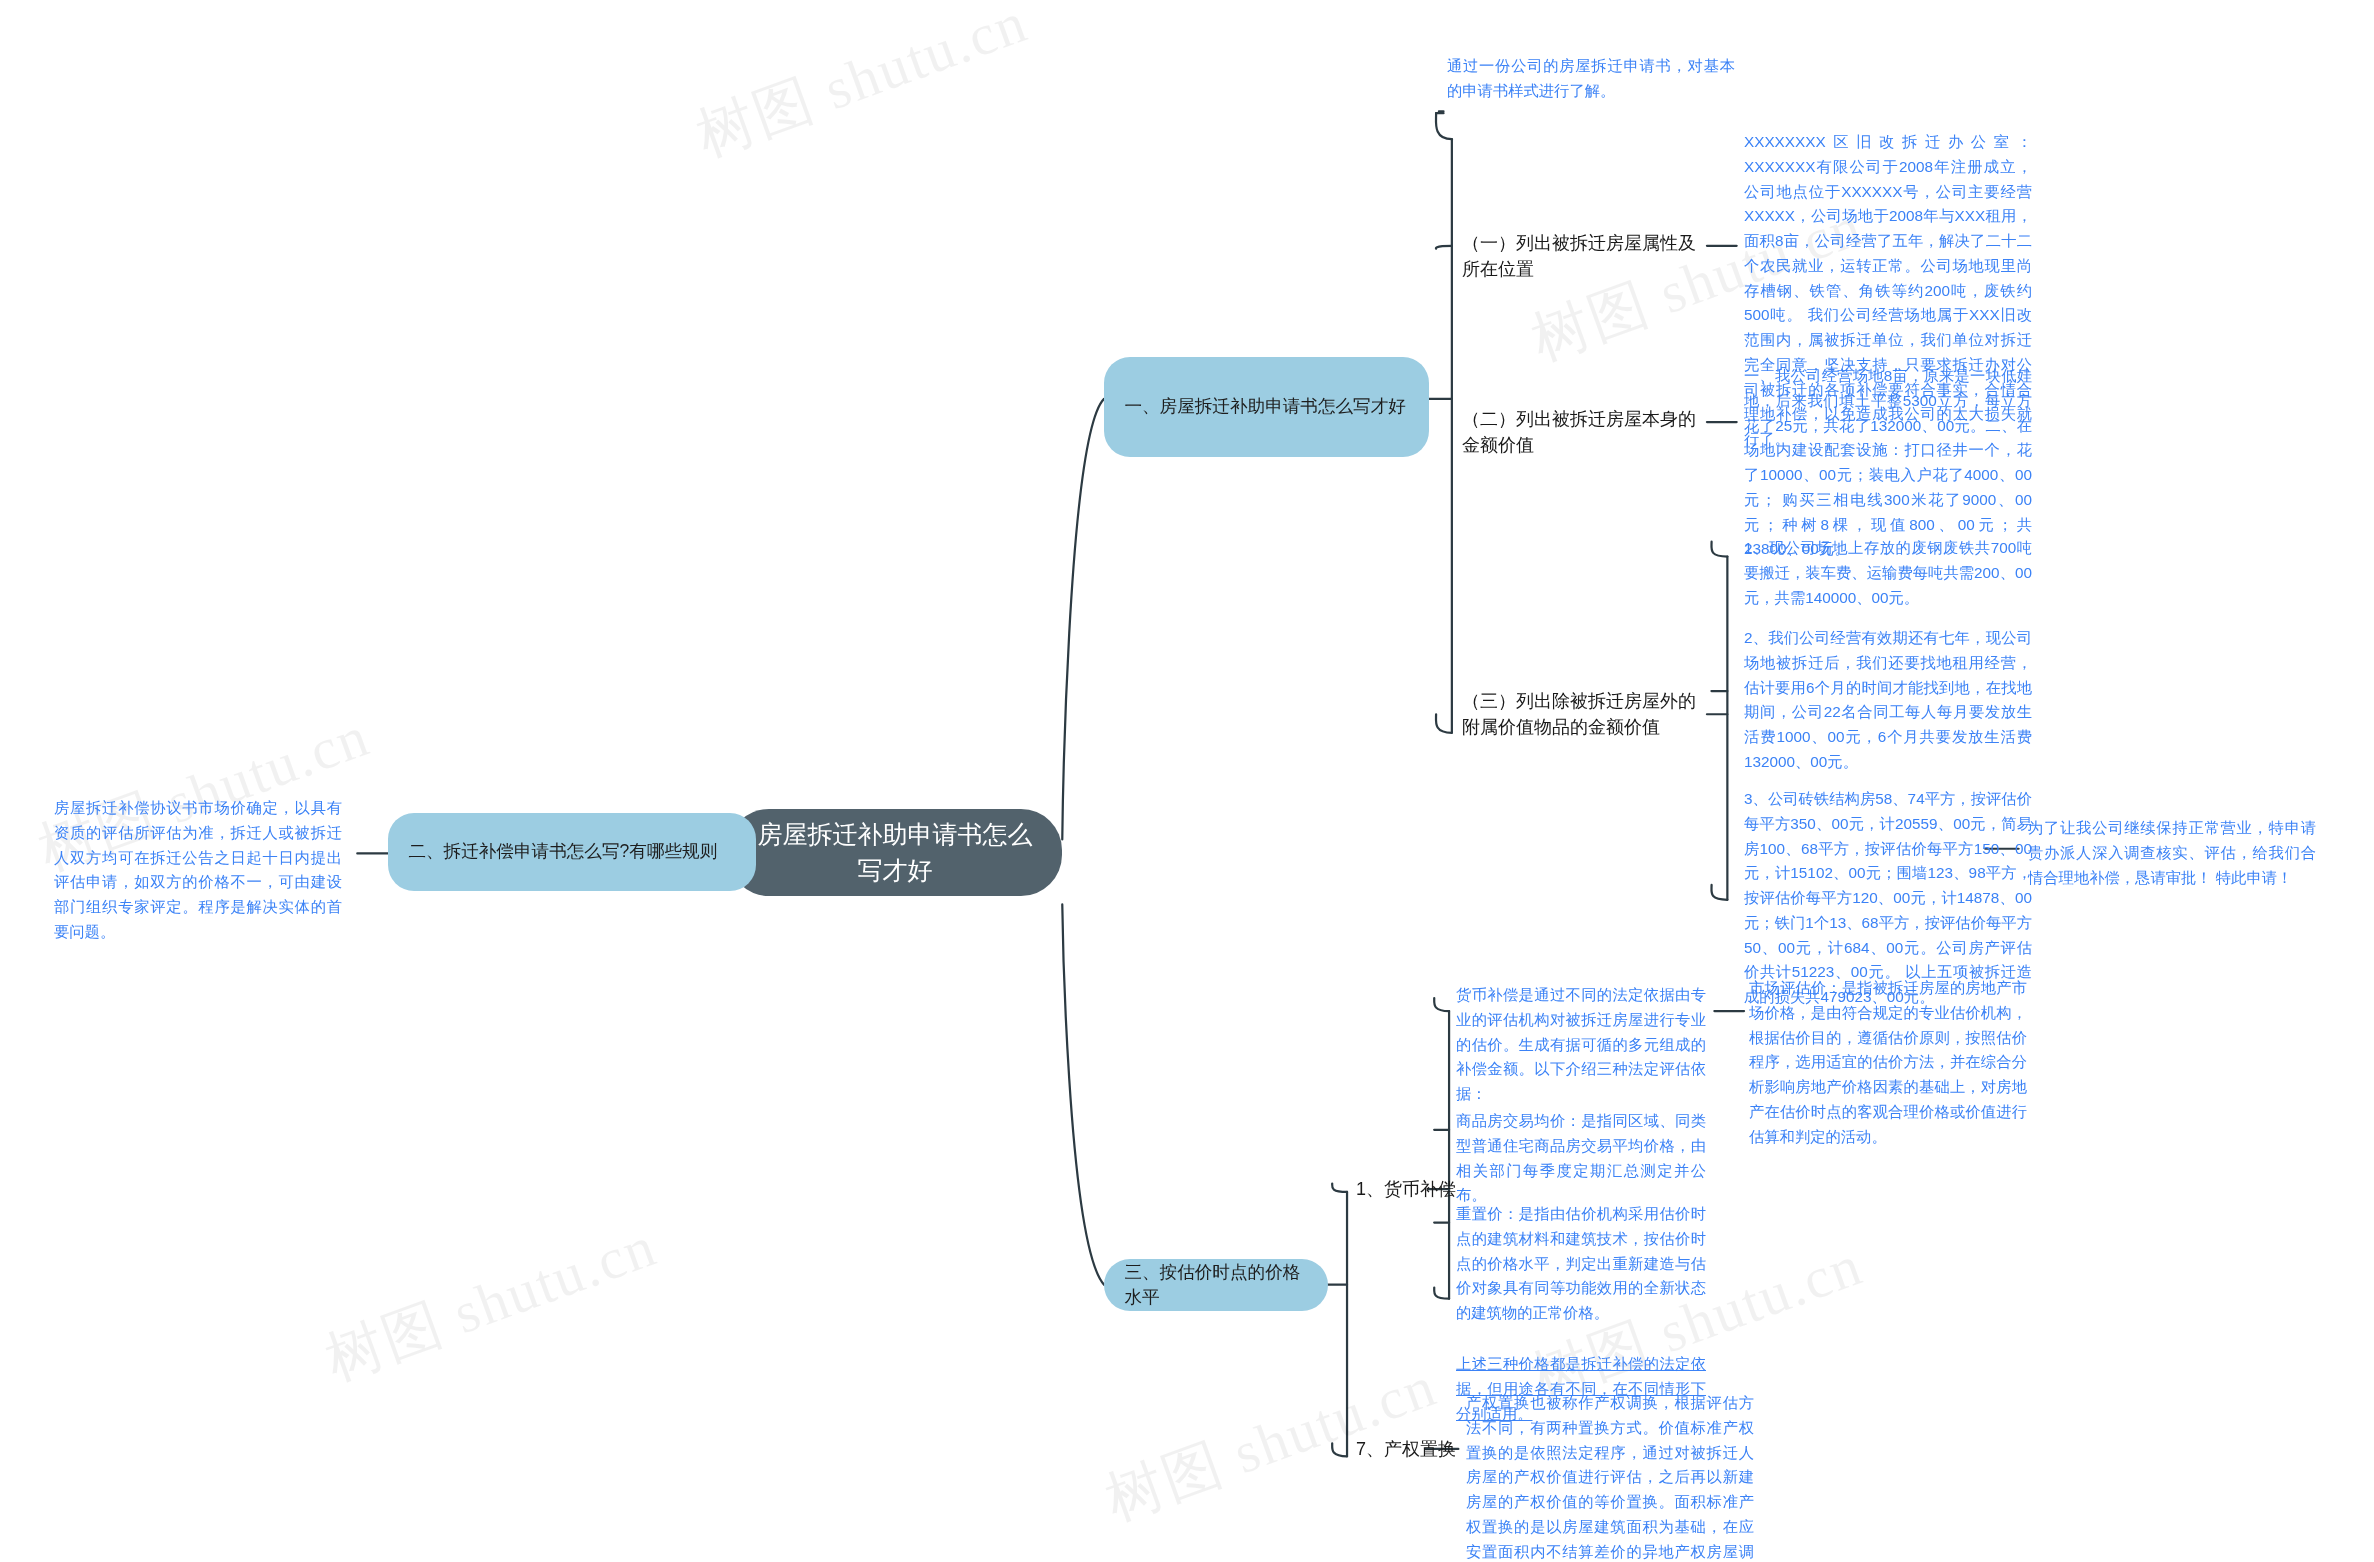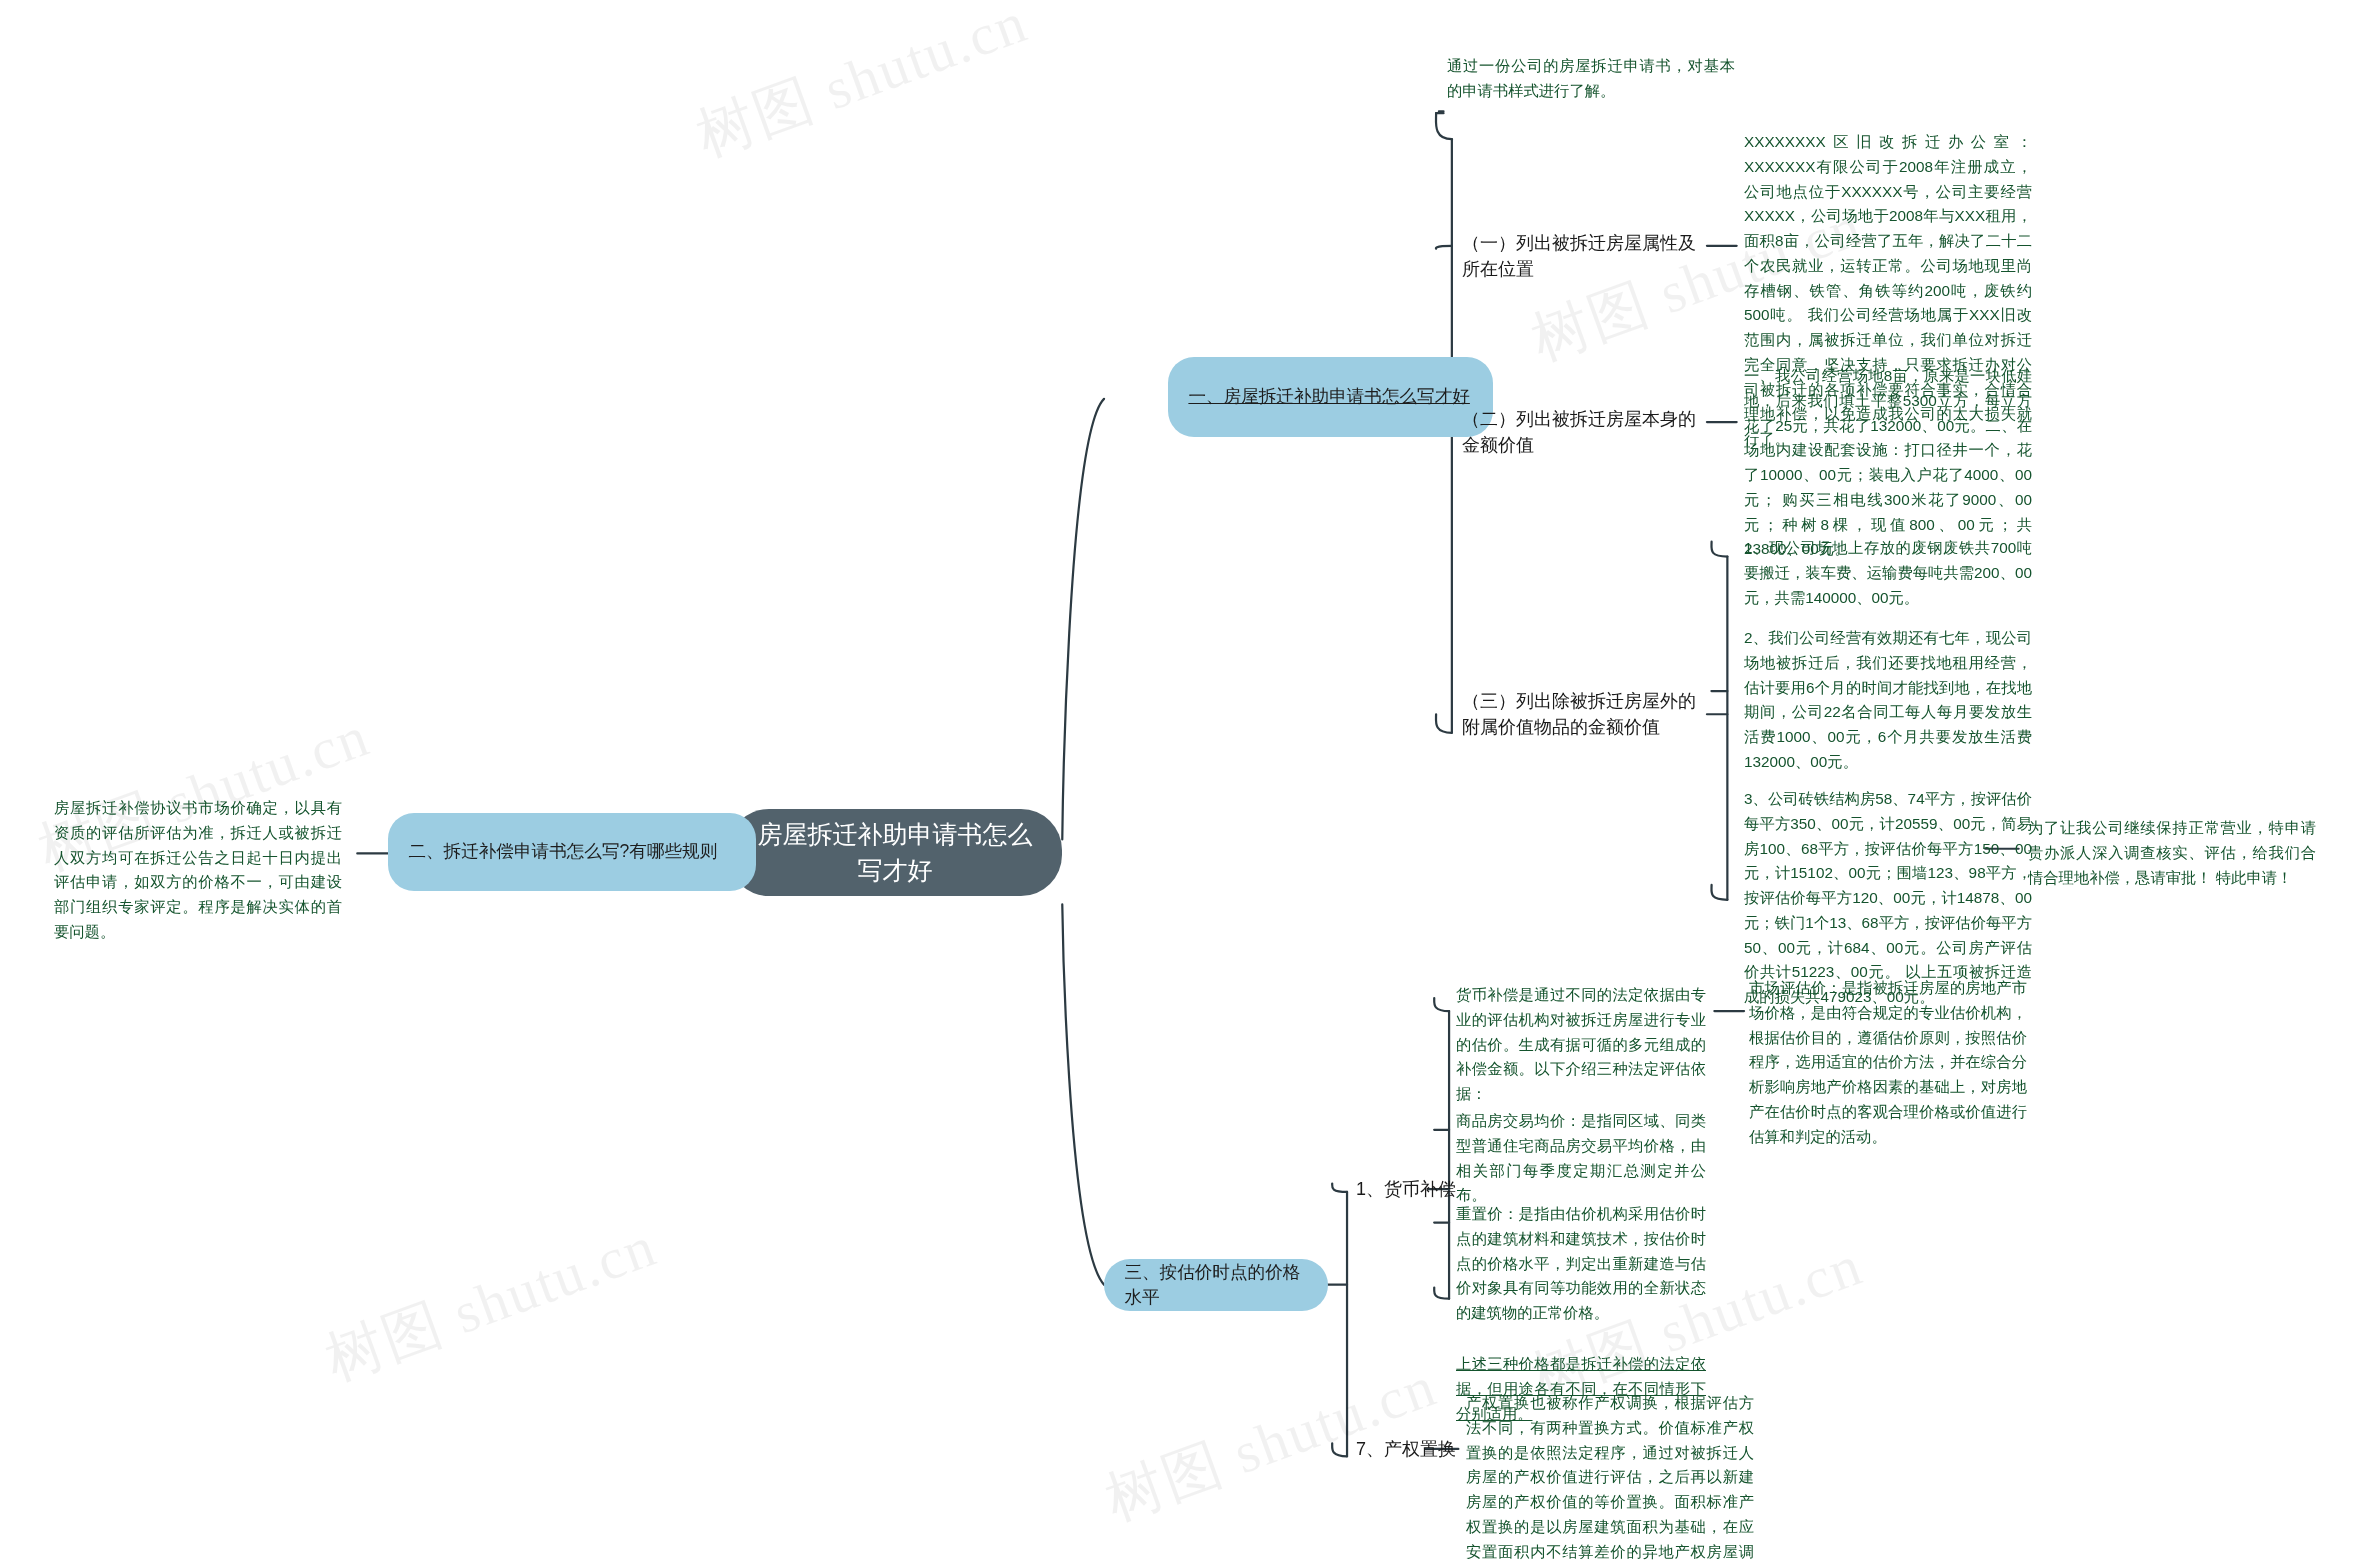--- a/index.html
+++ b/index.html
@@ -58,21 +58,21 @@
     padding: 9.3px 20.4px;
   }
   .sub {
     color: #1a1a1a;
     font-size: 18px;
     line-height: 1.45;
     display: flex;
     align-items: center;
   }
   .leaf {
-    color: #14532d;
+    color: #3b82f6;
     font-size: 15.3px;
     line-height: 1.62;
     text-align: justify;
   }
   .leaf-left { text-align: justify; }
 </style>
 </head>
 <body>
 
 <div id="canvas">
@@ -132,21 +132,21 @@
   <div class="wm" style="left:315px; top:1326px;">树图 shutu.cn</div>
   <div class="wm" style="left:1521px; top:306px;">树图 shutu.cn</div>
   <div class="wm" style="left:1521px; top:1345px;">树图 shutu.cn</div>
   <div class="wm" style="left:1095px; top:1466px;">树图 shutu.cn</div>
   <div class="wm" style="left:686px; top:102px;">树图 shutu.cn</div>
 
   <div class="node root" style="left:728px; top:809px; width:334px; height:87px;">
     <span>房屋拆迁补助申请书怎么写才好</span>
   </div>
 
-  <div class="node branch" style="left:1168px; top:357px; width:325px; height:80px;text-decoration:underline;">
+  <div class="node branch" style="left:1104px; top:357px; width:325px; height:100px;">
     <span>一、房屋拆迁补助申请书怎么写才好</span>
   </div>
 
   <div class="node leaf" style="left:1447px; top:54px; width:288px;">
     <span>通过一份公司的房屋拆迁申请书，对基本的申请书样式进行了解。</span>
   </div>
 
   <div class="node sub" style="left:1462px; top:230px; width:249px;">
     <span>（一）列出被拆迁房屋属性及所在位置</span>
   </div>

